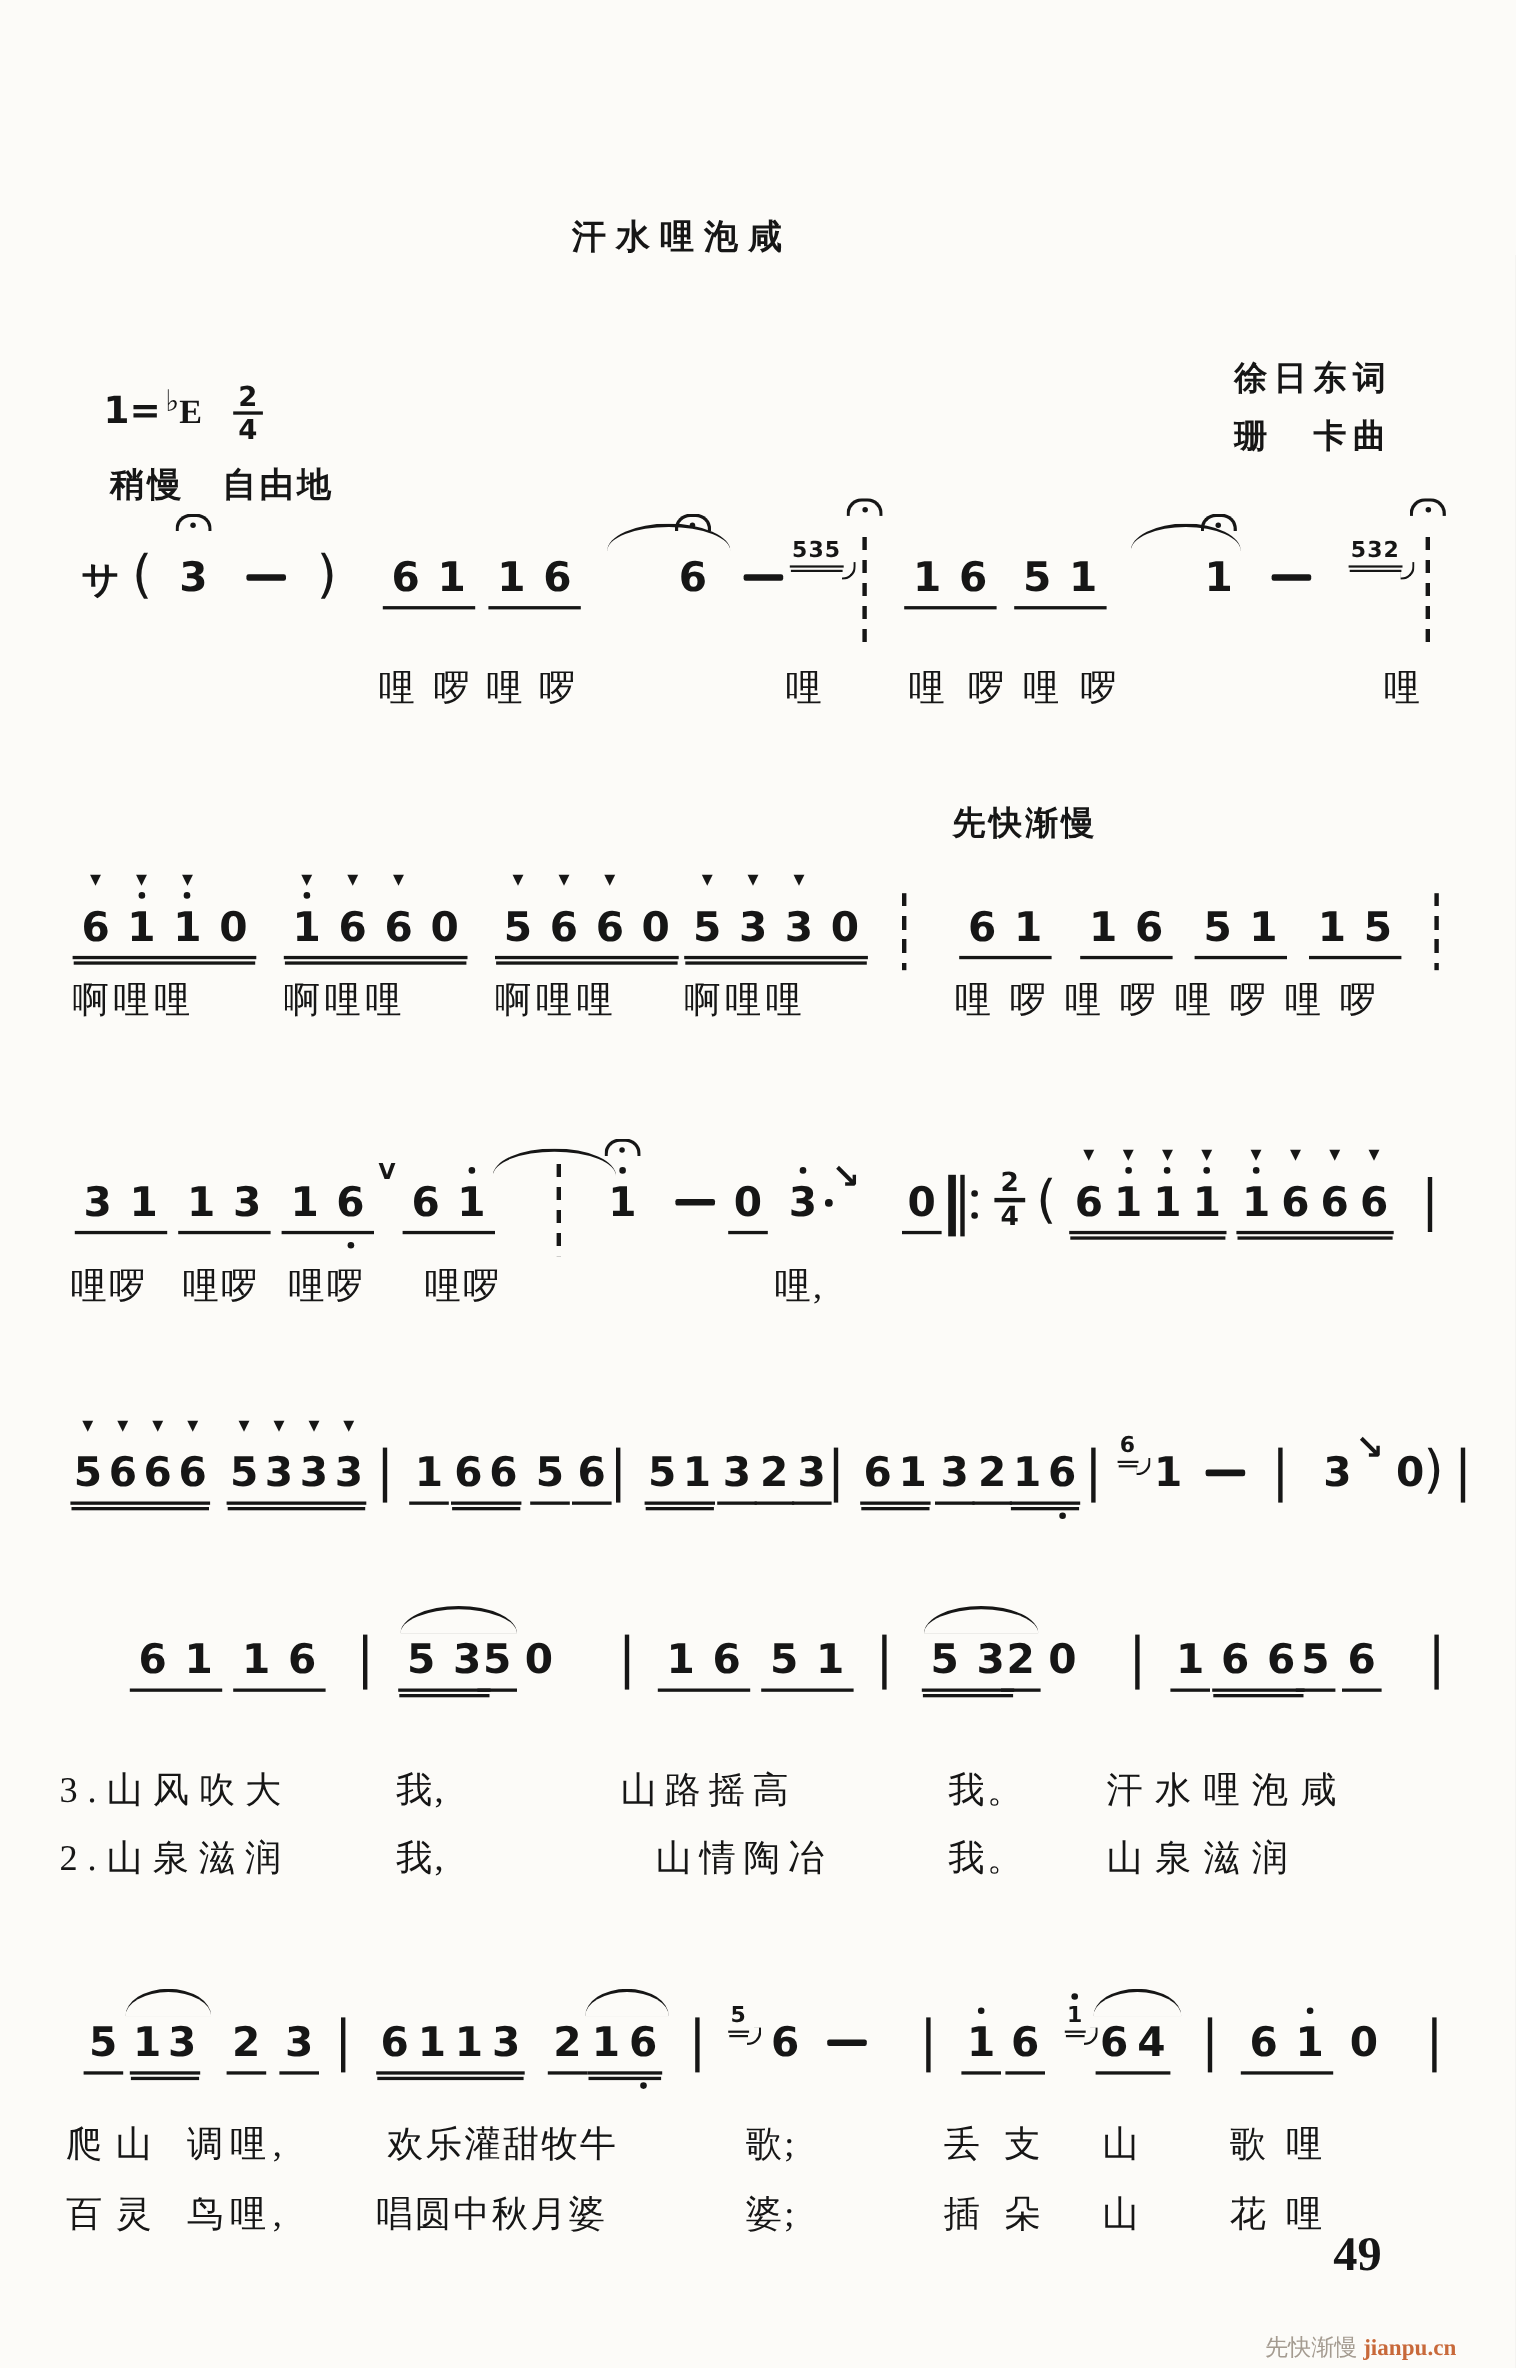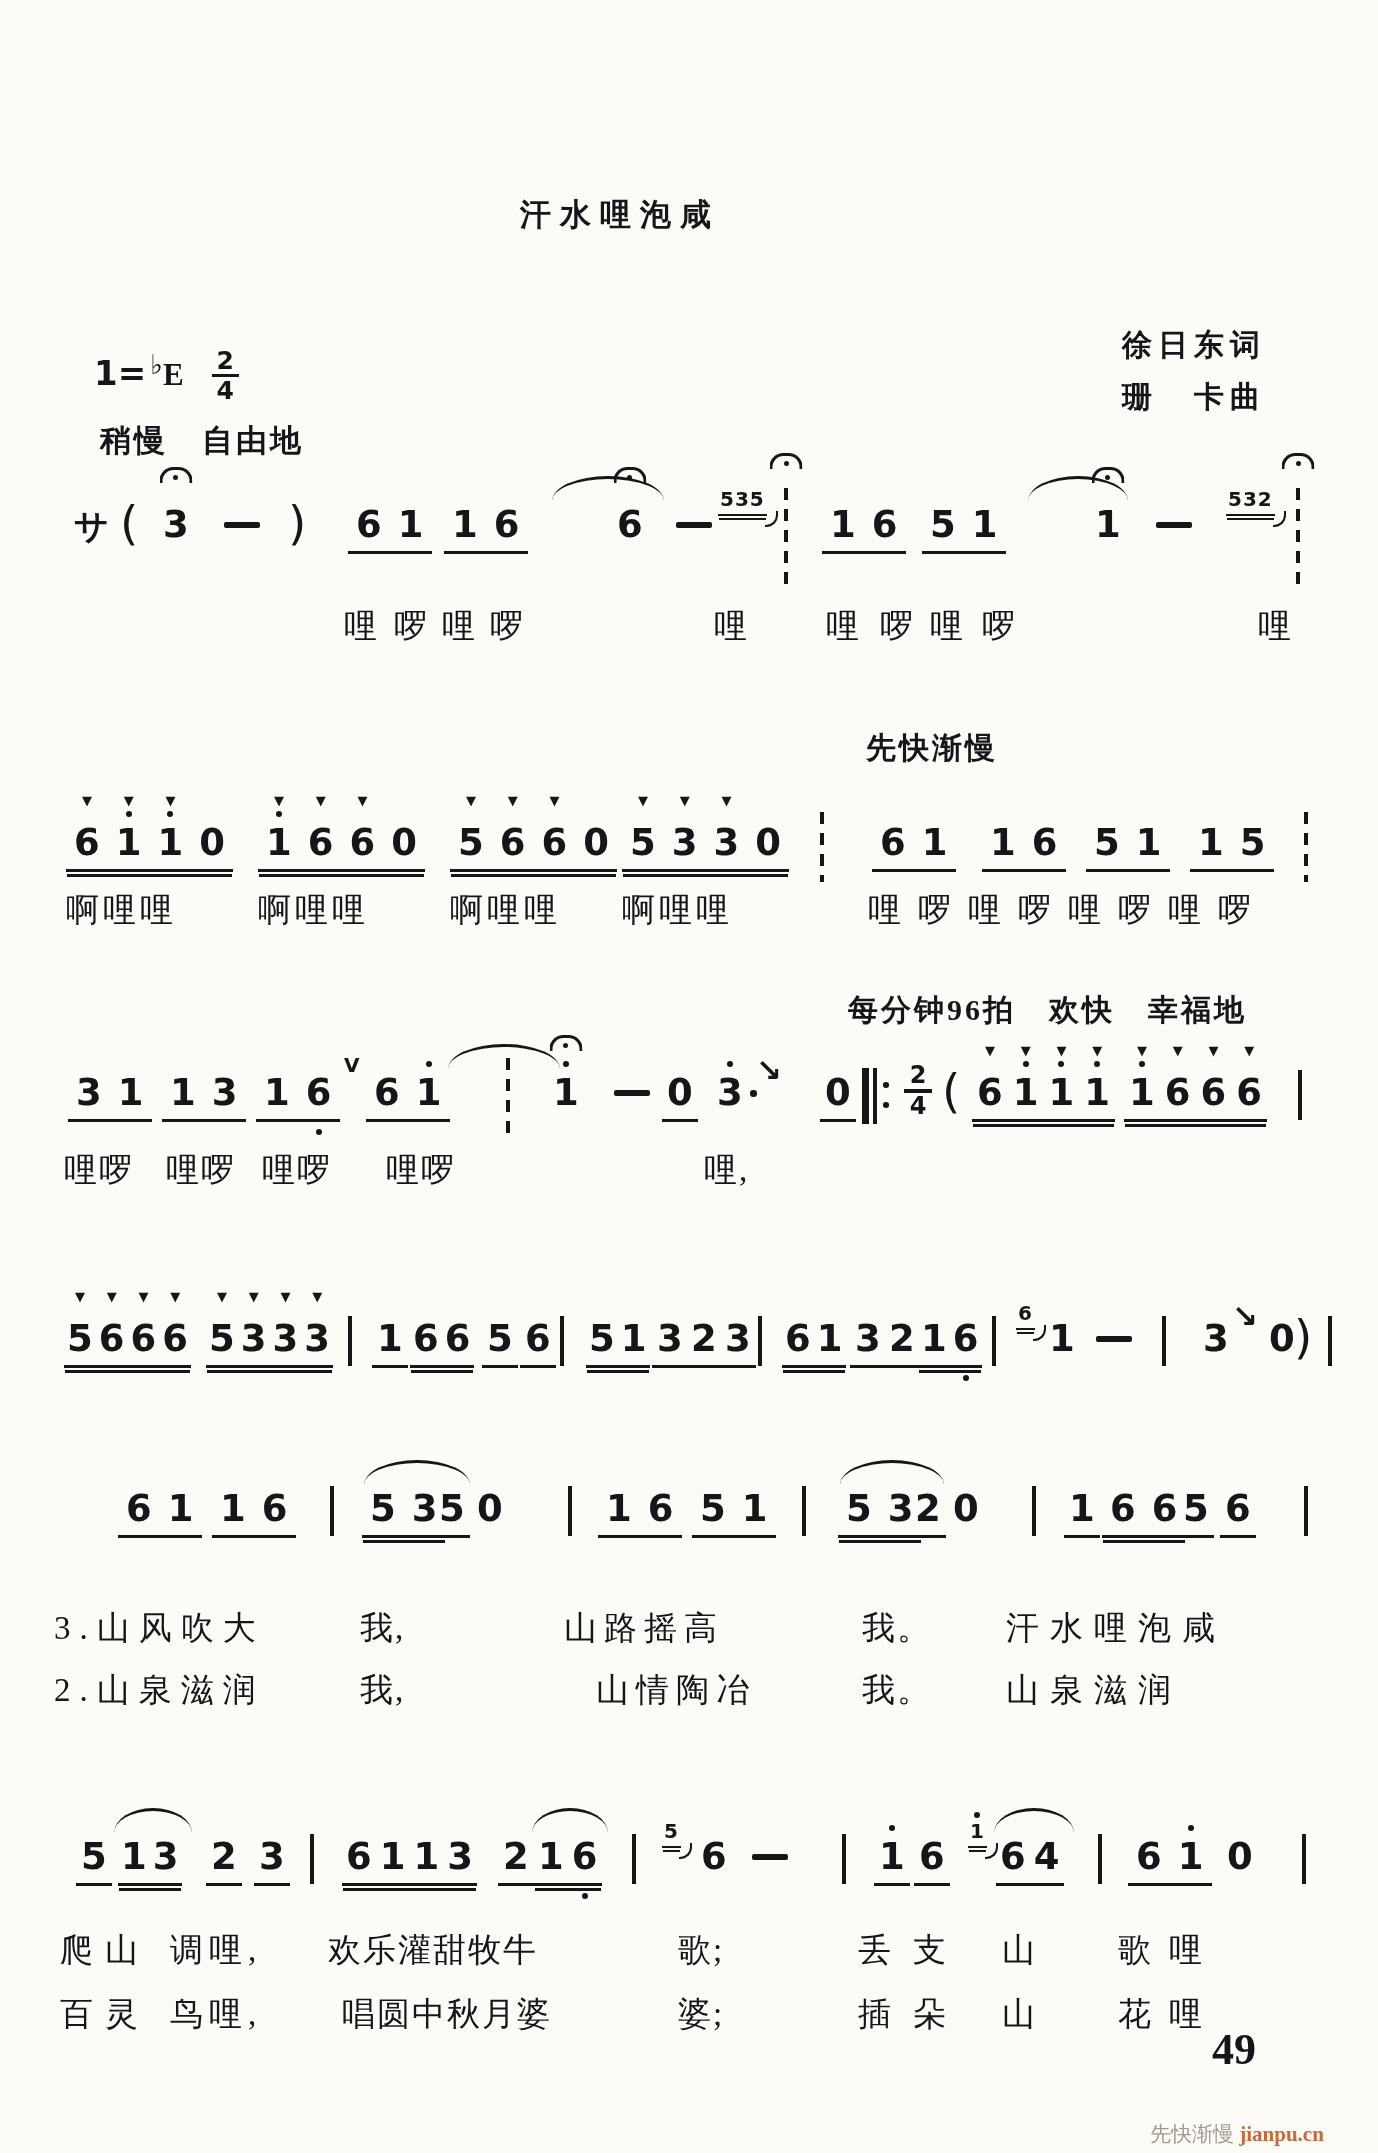--- a/index.html
+++ b/index.html
@@ -137,21 +137,20 @@
         </div>
         <div class="lrow" style="top: 178px;">
           <div class="lseg" style="left: 66px; letter-spacing: 4px;">啊哩哩</div>
           <div class="lseg" style="left: 258px; letter-spacing: 4px;">啊哩哩</div>
           <div class="lseg" style="left: 450px; letter-spacing: 4px;">啊哩哩</div>
           <div class="lseg" style="left: 622px; letter-spacing: 4px;">啊哩哩</div>
           <div class="lseg" style="left: 868px; letter-spacing: 17px;">哩啰哩啰哩啰哩啰</div>
         </div>
       </div>
       <div class="mline" style="top: 978px;">
-        <div class="anno" style="left: 848px; top: 12px;">每分钟96拍　欢快　幸福地</div>
         <div class="nrow" style="top: 92px;">
           <div class="slur" style="left: 448px; width: 112px; top: -26px;"></div>
           <div class="ngrp u1" style="left: 68px;"><div class="gn"><div class="nnum" style="display: inline-block;">3</div></div><div class="gn"><div class="nnum" style="display: inline-block;">1</div></div></div>
           <div class="ngrp u1" style="left: 162px;"><div class="gn"><div class="nnum" style="display: inline-block;">1</div></div><div class="gn"><div class="nnum" style="display: inline-block;">3</div></div></div>
           <div class="ngrp u1" style="left: 256px;"><div class="gn"><div class="nnum" style="display: inline-block;">1</div></div><div class="gn"><div class="nnum" style="display: inline-block;">6</div><div class="odotb"></div></div></div>
           <div class="breath" style="left: 344px;">V</div>
           <div class="ngrp u1" style="left: 366px;"><div class="gn"><div class="nnum" style="display: inline-block;">6</div></div><div class="gn"><div class="odota"></div><div class="nnum" style="display: inline-block;">1</div></div></div>
           <div class="dbar" style="left: 506px; height: 84px; top: -12px;"></div>
           <div class="ncell" style="left: 548px;"><div class="odota"></div><div class="fermata"></div><div class="nnum" style="display: inline-block;">1</div></div>
           <div class="dashm" style="left: 614px;"></div>
@@ -276,21 +275,21 @@
           <div class="grace u2" style="left: 968px;"><div class="odota"></div><div style="display: inline;">1</div></div>
           <div class="ngrp u1" style="left: 996px;"><div class="gn" style="padding: 0px 4px;"><div class="nnum" style="display: inline-block;">6</div></div><div class="gn" style="padding: 0px 4px;"><div class="nnum" style="display: inline-block;">4</div></div></div>
           <div class="bar" style="left: 1098px;"></div>
           <div class="ngrp u1" style="left: 1128px;"><div class="gn"><div class="nnum" style="display: inline-block;">6</div></div><div class="gn"><div class="odota"></div><div class="nnum" style="display: inline-block;">1</div></div></div>
           <div class="ncell" style="left: 1222px;"><div class="nnum" style="display: inline-block;">0</div></div>
           <div class="bar" style="left: 1302px;"></div>
         </div>
         <div class="lrow" style="top: 130px;">
           <div class="lseg" style="left: 60px; letter-spacing: 12px;">爬山</div>
           <div class="lseg" style="left: 170px; letter-spacing: 6px; text-align: center;">调哩,</div>
-          <div class="lseg" style="left: 328px; letter-spacing: 2px; text-align: center;">欢乐灌甜牧牛</div>
+          <div class="lseg" style="left: 352px; letter-spacing: 2px; text-align: center;">欢乐灌甜牧牛</div>
           <div class="lseg" style="left: 678px;">歌;</div>
           <div class="lseg" style="left: 858px; letter-spacing: 22px;">丢支</div>
           <div class="lseg" style="left: 1002px;">山</div>
           <div class="lseg" style="left: 1118px; letter-spacing: 18px;">歌哩</div>
         </div>
         <div class="lrow" style="top: 194px;">
           <div class="lseg" style="left: 60px; letter-spacing: 12px;">百灵</div>
           <div class="lseg" style="left: 170px; letter-spacing: 6px;">鸟哩,</div>
           <div class="lseg" style="left: 342px; letter-spacing: 2px;">唱圆中秋月婆</div>
           <div class="lseg" style="left: 678px;">婆;</div>

